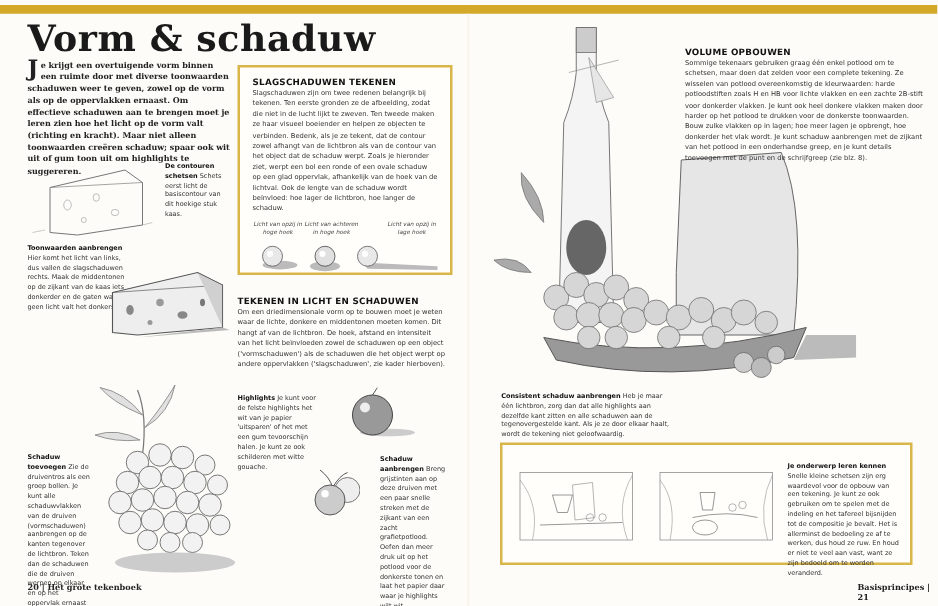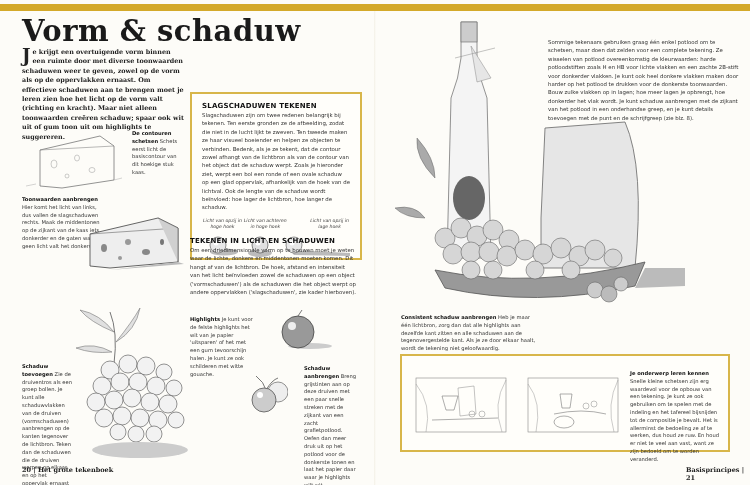--- a/index.html
+++ b/index.html
@@ -98,21 +98,21 @@
     </g>
     <ellipse cx="70" cy="148" rx="48" ry="8" fill="#ccc"></ellipse>
   </svg>
 </div>
 <div class="abs small-cap" style="left:22px;top:363px;width:50px;">
   <b>Schaduw toevoegen</b><span> Zie de druiventros als een groep bollen. Je kunt alle schaduwvlakken van de druiven (vormschaduwen) aanbrengen op de kanten tegenover de lichtbron. Teken dan de schaduwen die de druiven werpen op elkaar en op het oppervlak ernaast (slagschaduwen).</span>
 </div>
 
 <div class="abs folio" style="left:22px;top:466px;">20 | Het grote tekenboek</div>
 
-<div class="abs boxed" style="left:190px;top:52px;width:172px;height:168px;padding:8px 10px;margin-top:40px;">
+<div class="abs boxed" style="left:190px;top:52px;width:172px;height:168px;padding:8px 10px;">
   <div class="head">SLAGSCHADUWEN TEKENEN</div>
   <div class="sans-body" style="font-size:5.4px;line-height:8.4px;">Slagschaduwen zijn om twee redenen belangrijk bij tekenen. Ten eerste gronden ze de afbeelding, zodat die niet in de lucht lijkt te zweven. Ten tweede maken ze haar visueel boeiender en helpen ze objecten te verbinden. Bedenk, als je ze tekent, dat de contour zowel afhangt van de lichtbron als van de contour van het object dat de schaduw werpt. Zoals je hieronder ziet, werpt een bol een ronde of een ovale schaduw op een glad oppervlak, afhankelijk van de hoek van de lichtval. Ook de lengte van de schaduw wordt beïnvloed: hoe lager de lichtbron, hoe langer de schaduw.</div>
   <div style="display:flex;justify-content:space-between;margin-top:6px;">
     <div class="italic-label" style="width:42px;">Licht van opzij in hoge hoek</div>
     <div class="italic-label" style="width:46px;">Licht van achteren in hoge hoek</div>
     <div style="width:22px;"></div>
     <div class="italic-label" style="width:42px;">Licht van opzij in lage hoek</div>
   </div>
   <div style="margin-top:2px;">
     <svg width="150" height="26" viewBox="0 0 150 26">
@@ -198,20 +198,21 @@
     <path d="M40 160 Q20 140 22 120 Q40 140 40 160" fill="#aaa" stroke="#666" stroke-width="0.5"></path>
     <path d="M30 200 Q10 200 0 190 Q20 186 30 200" fill="#aaa" stroke="#666" stroke-width="0.5"></path>
 
     <circle cx="200" cy="272" r="8" fill="#ccc" stroke="#666" stroke-width="0.6"></circle>
     <circle cx="214" cy="276" r="8" fill="#bbb" stroke="#666" stroke-width="0.6"></circle>
     <circle cx="226" cy="266" r="7" fill="#ccc" stroke="#666" stroke-width="0.6"></circle>
   </svg>
 </div>
 
 <div class="abs" style="left:548px;top:38px;width:192px;">
+  <div class="head">VOLUME OPBOUWEN</div>
   <div class="sans-body" style="font-size:5.4px;line-height:8.4px;">Sommige tekenaars gebruiken graag één enkel potlood om te schetsen, maar doen dat zelden voor een complete tekening. Ze wisselen van potlood overeenkomstig de kleurwaarden: harde potloodstiften zoals H en HB voor lichte vlakken en een zachte 2B-stift voor donkerder vlakken. Je kunt ook heel donkere vlakken maken door harder op het potlood te drukken voor de donkerste toonwaarden. Bouw zulke vlakken op in lagen; hoe meer lagen je opbrengt, hoe donkerder het vlak wordt. Je kunt schaduw aanbrengen met de zijkant van het potlood in een onderhandse greep, en je kunt details toevoegen met de punt en de schrijfgreep (zie blz. 8).</div>
 </div>
 
 <div class="abs small-cap" style="left:401px;top:314px;width:140px;">
   <b>Consistent schaduw aanbrengen</b><span> Heb je maar één lichtbron, zorg dan dat alle highlights aan dezelfde kant zitten en alle schaduwen aan de tegenovergestelde kant. Als je ze door elkaar haalt, wordt de tekening niet geloofwaardig.</span>
 </div>
 
 <div class="abs boxed" style="left:400px;top:354px;width:330px;height:98px;">
   <div class="abs" style="left:10px;top:18px;width:100px;height:62px;">
     <svg width="100" height="62" viewBox="0 0 100 62">

